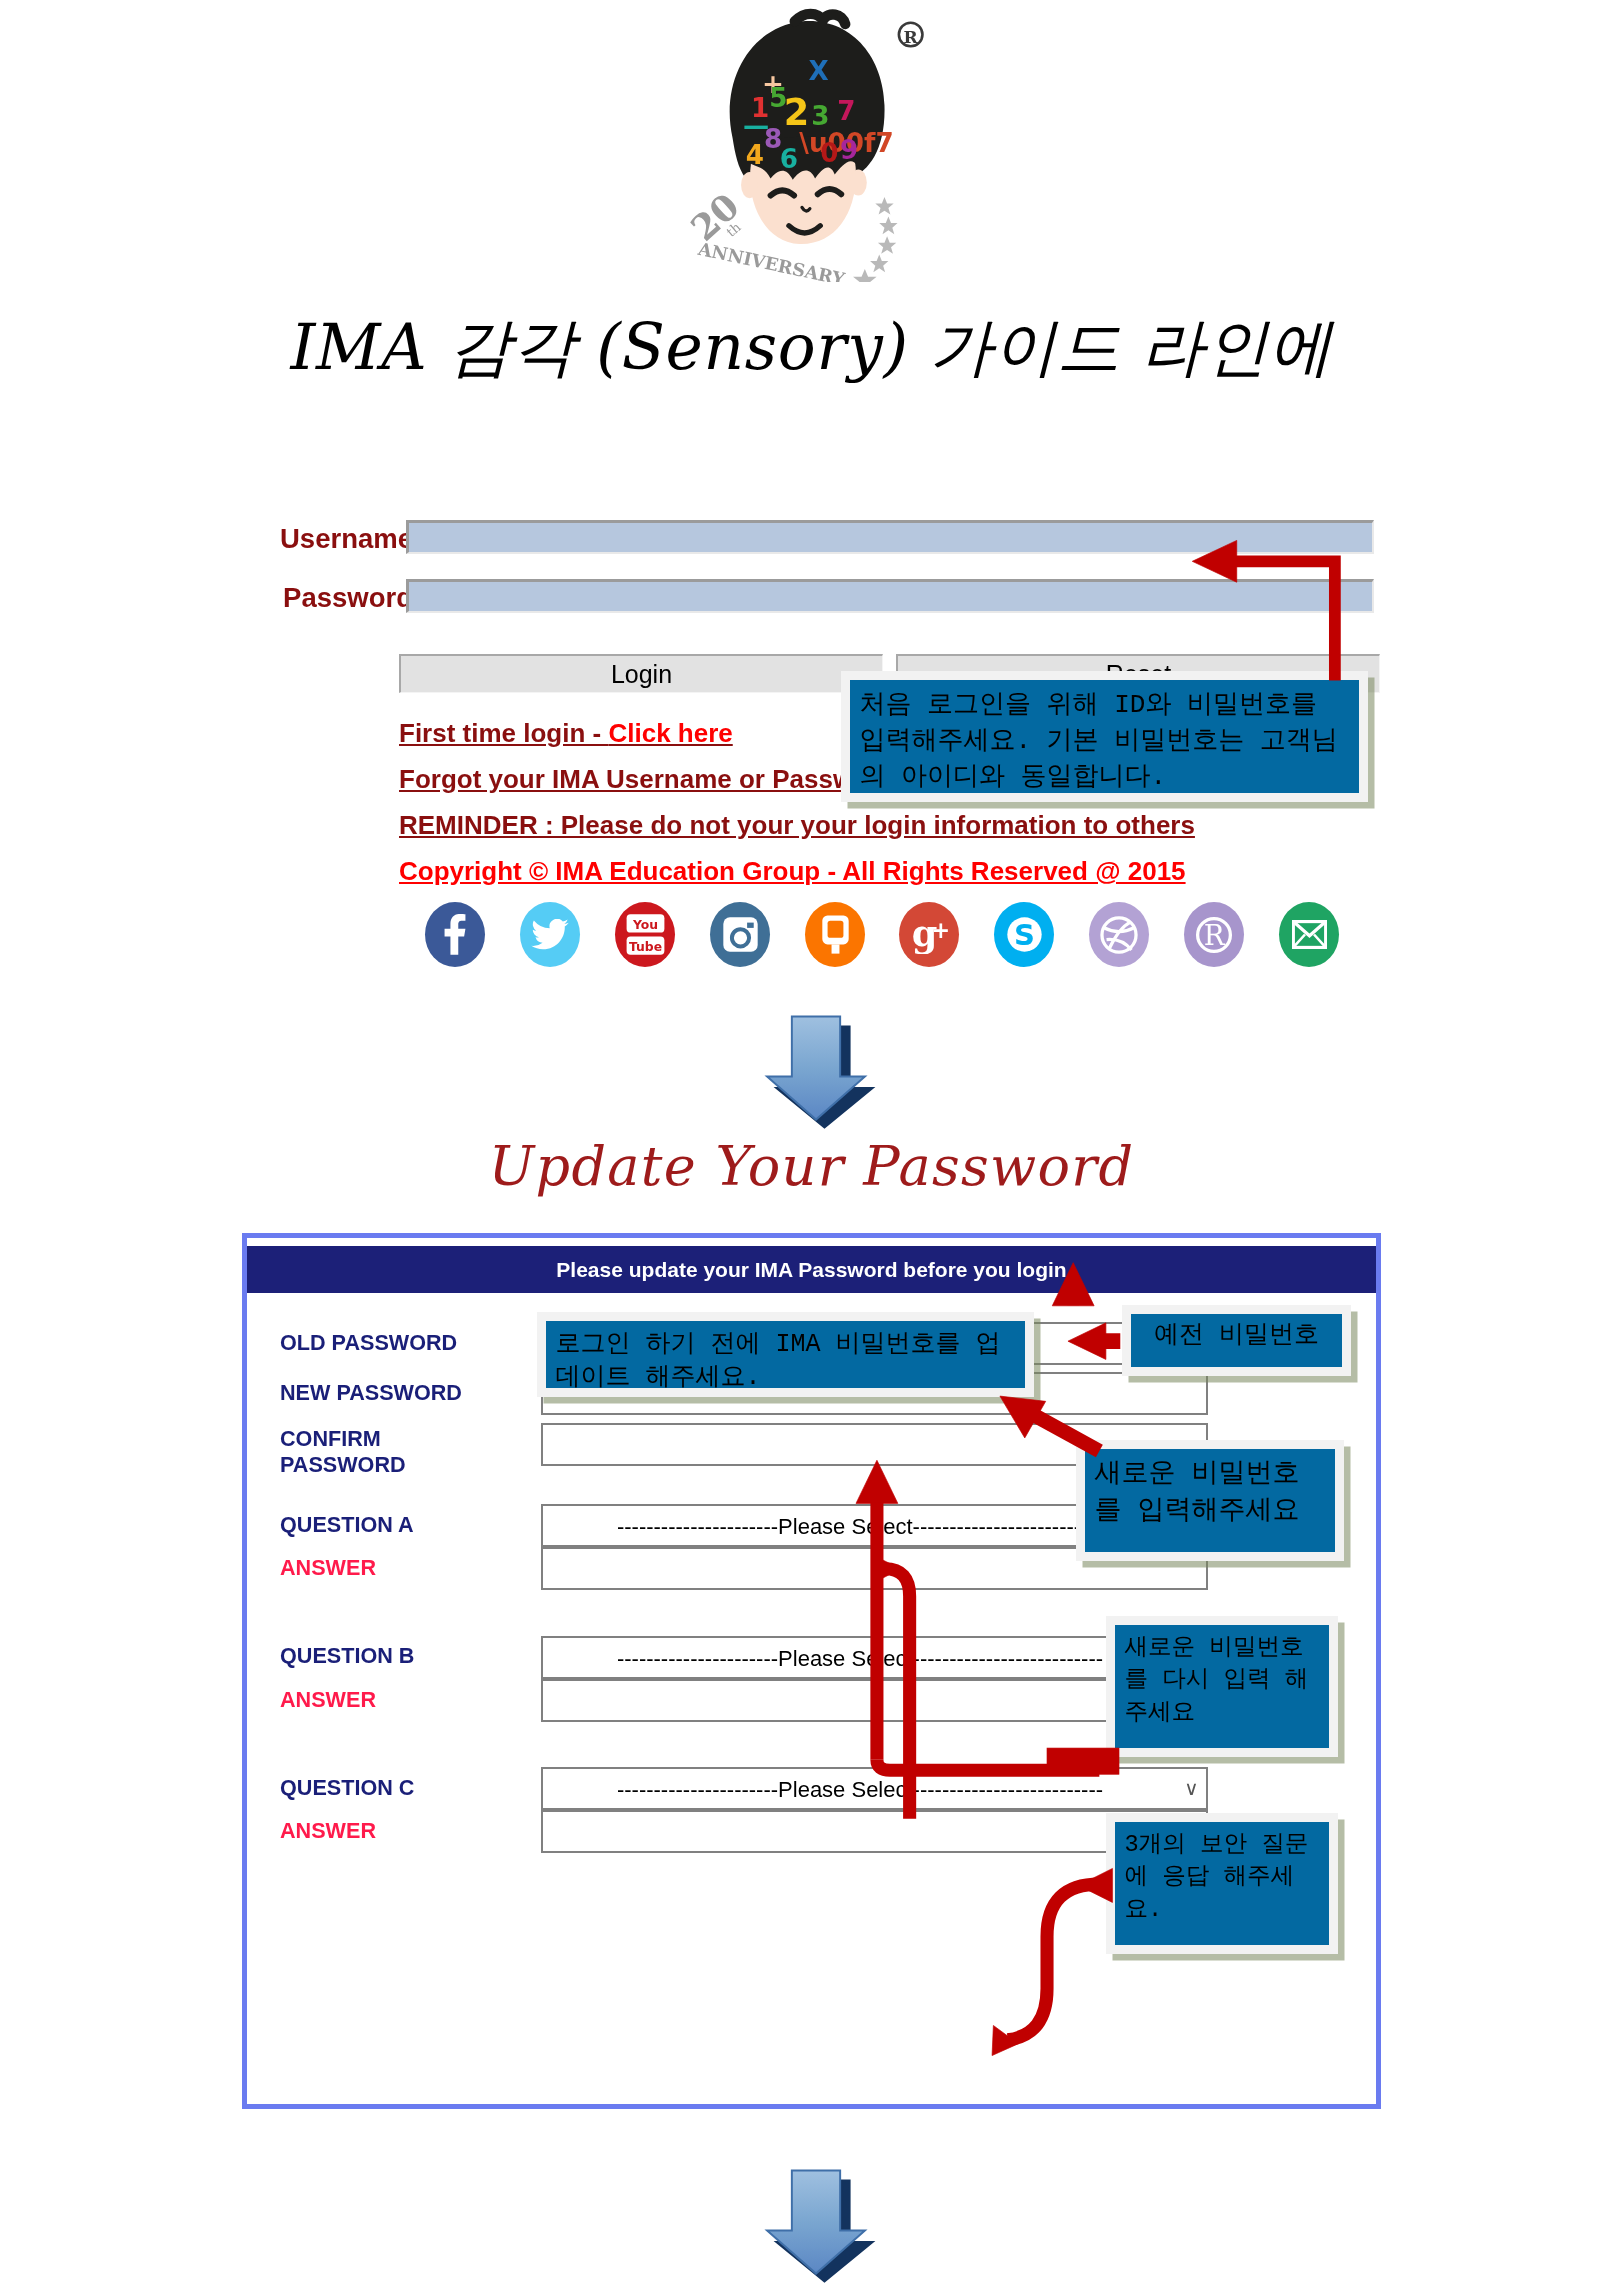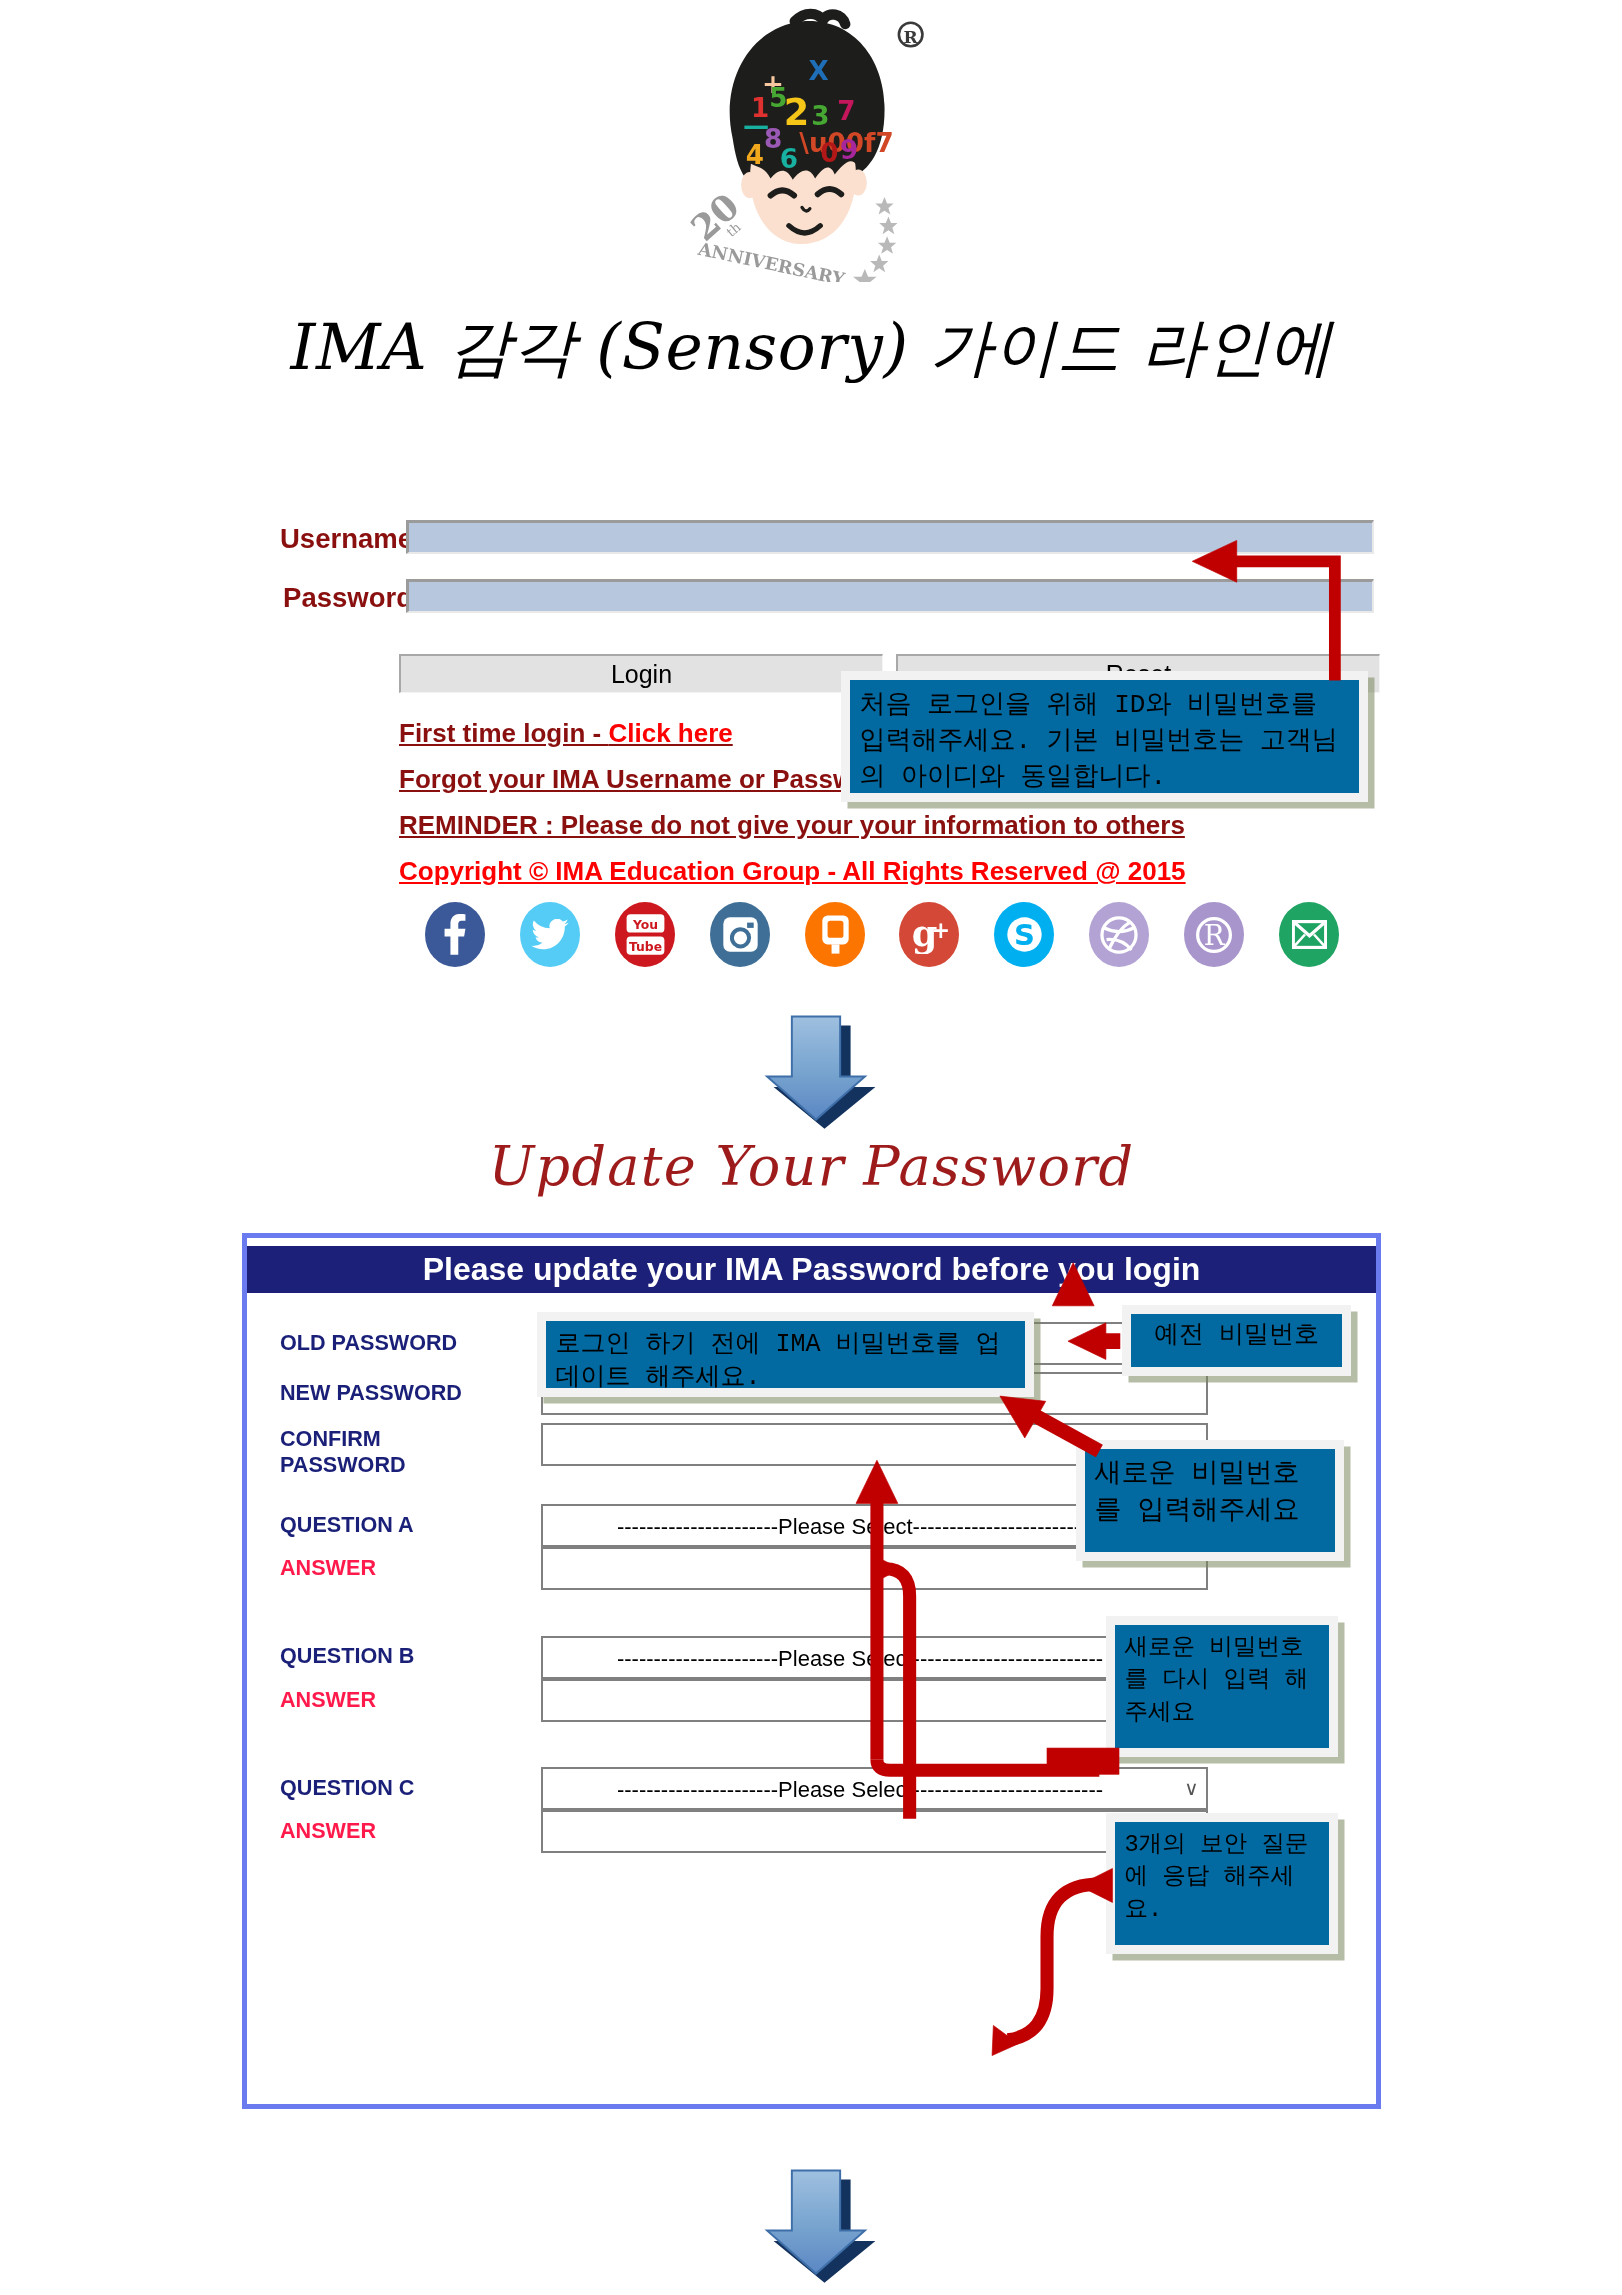--- a/index.html
+++ b/index.html
@@ -110,21 +110,21 @@
     left:242px;top:1233px;width:1139px;height:876px;
     border:5.9px solid #6a7bf0;
     background:#ffffff;
     box-sizing:border-box;
   }
   #panel-header{
     position:absolute;left:0;top:8px;width:100%;height:47px;
     background:#1c2078;
     color:#ffffff;
     font-weight:bold;
-    font-size:32px;
+    font-size:21px;
     text-align:center;
     line-height:47px;
     font-family:"Liberation Sans", sans-serif;
   }
 
   .flabel{
     position:absolute;
     text-align:left;
     font-weight:bold;
     font-size:21.6px;
@@ -281,21 +281,21 @@
 
 <div class="abs lbl-red" id="lbl-password">Password</div>
 <div class="abs txtfield" id="input-password"></div>
 
 <div class="abs greybtn" id="btn-login">Login</div>
 <div class="abs greybtn" id="btn-reset">Reset</div>
 
 <div class="abs redline" id="link-firsttime"><span>First time login - </span><span class="hot">Click here</span></div>
 
 <div class="abs redline" id="link-forgot">Forgot your IMA Username or Password?</div>
-<div class="abs redline" id="line-reminder">REMINDER : Please do not give your your information to others</div>
+<div class="abs redline" id="line-reminder">REMINDER : Please do not your your login information to others</div>
 <div class="abs redline" id="line-copyright">Copyright © IMA Education Group - All Rights Reserved @ 2015</div>
 
 <div class="abs" id="social-row">
 
   <div class="soc" style="left:0px;background:#3b5998;">
     <svg width="30" height="41" viewBox="0 0 46 62">
         <path d="M28 62V34h9l2-12h-11v-6c0-3.6 1-6 6-6h5V0c-1-.2-4.5-.5-8.5-.5C22 -.5 16 4.8 16 14.6V22H7v12h9v28z" fill="#fff"></path>
       </svg>
   </div>
 

